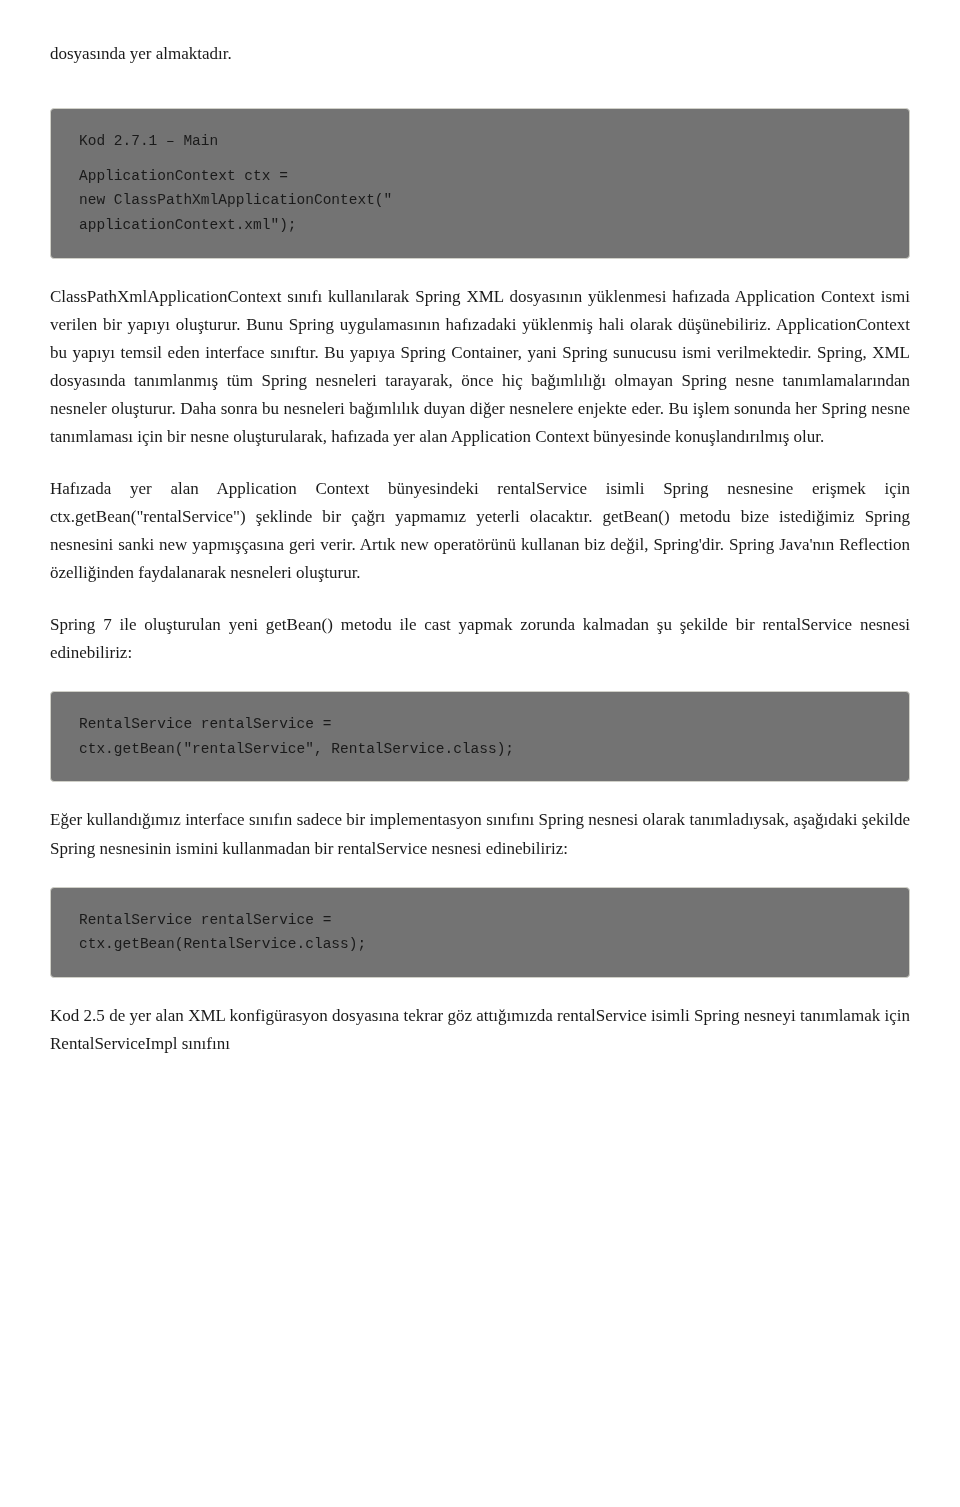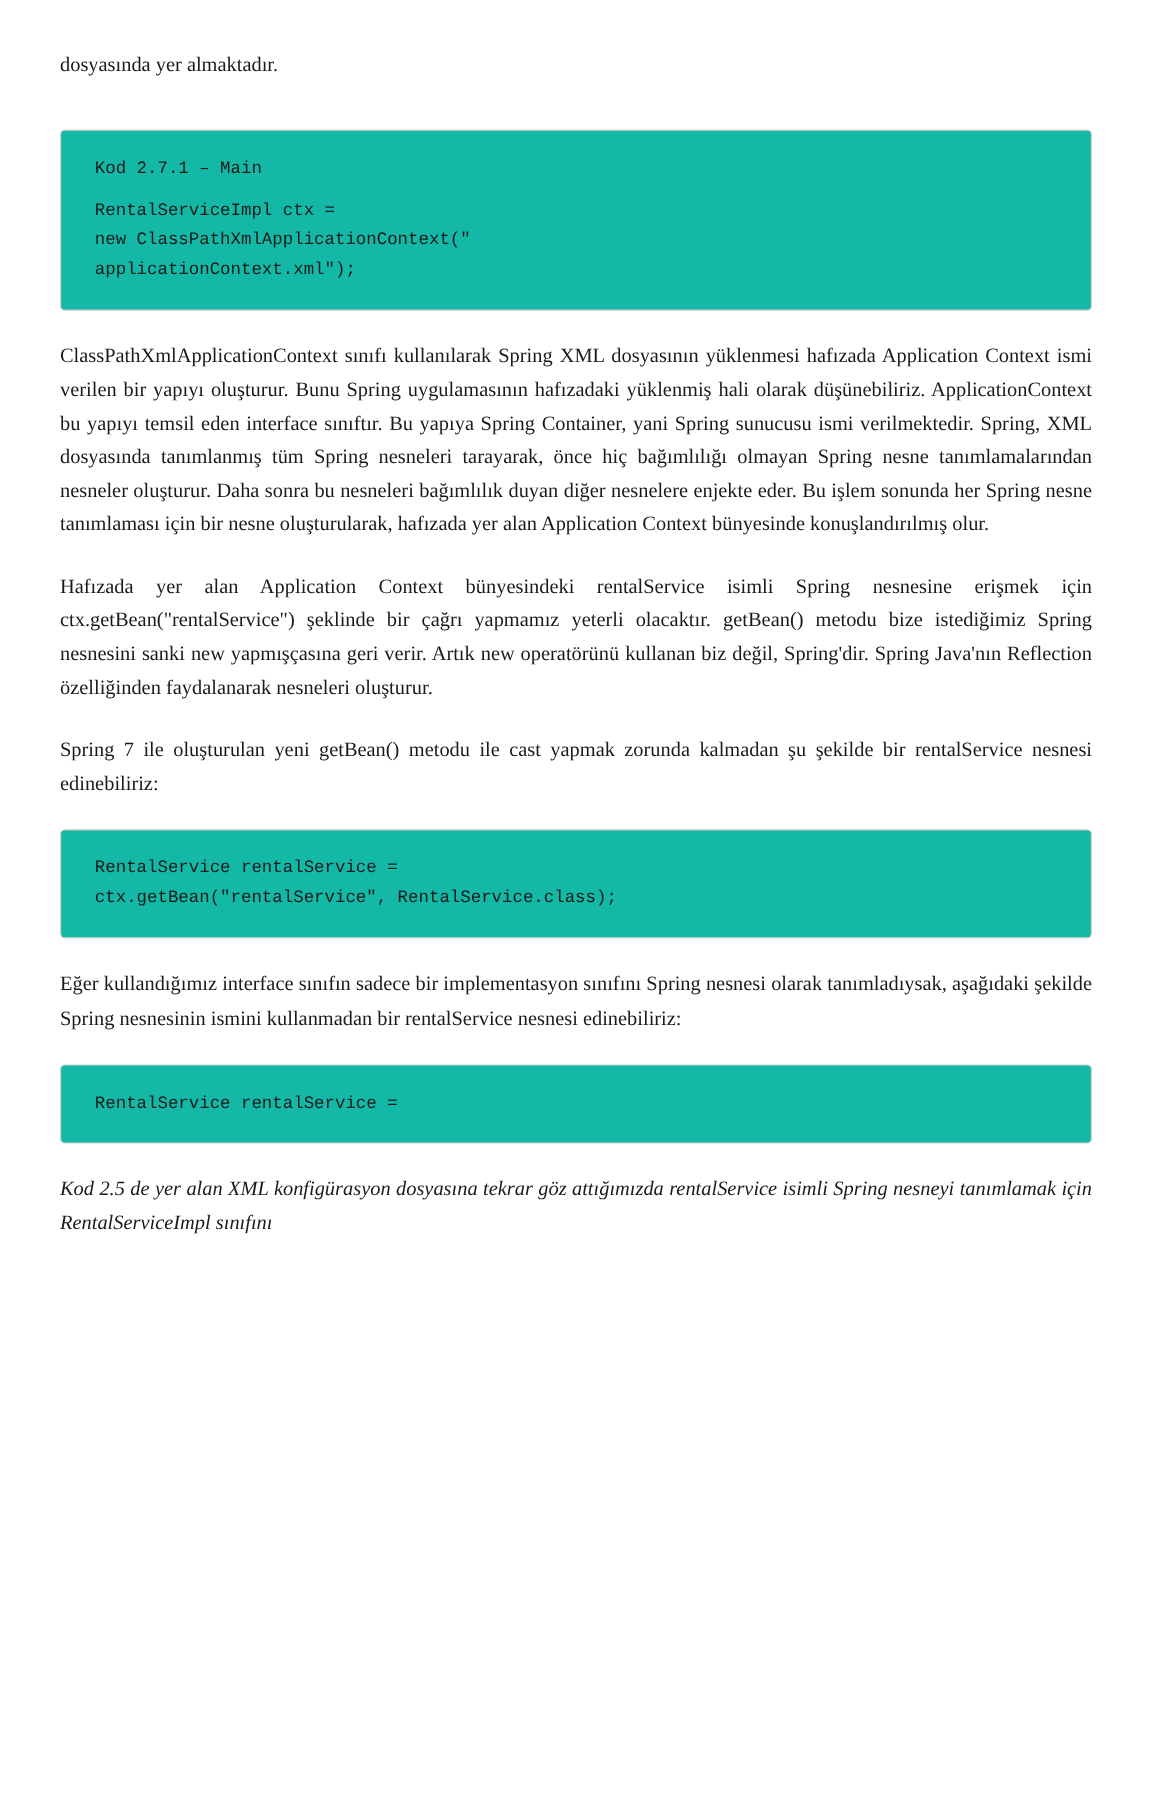--- a/index.html
+++ b/index.html
@@ -17,21 +17,21 @@
       padding: 40px 50px;
       max-width: 960px;
     }
 
     .intro-text {
       margin-bottom: 40px;
       text-align: justify;
     }
 
     .code-block {
-      background-color: #14b8a6;
+      background-color: #737373;
       border: 1px solid #d0d0c8;
       border-radius: 4px;
       padding: 20px 28px;
       margin-bottom: 24px;
       font-family: 'Courier New', Courier, monospace;
       font-size: 14.5px;
       line-height: 1.7;
       color: #1a1a1a;
     }
 
@@ -42,45 +42,45 @@
 
     .paragraph {
       margin-bottom: 24px;
       text-align: justify;
       margin-top: 21px;
     }
 
     .paragraph-last {
       margin-bottom: 0;
       text-align: justify;
-      font-style: italic;
     }
   </style>
 </head>
 <body>
 
 <p class="intro-text">dosyasında yer almaktadır.</p>
 
 <div class="code-block">
   <div class="code-title">Kod 2.7.1 – Main</div>
-  <div>RentalServiceImpl ctx =</div>
+  <div>ApplicationContext ctx =</div>
   <div>    new ClassPathXmlApplicationContext("</div>
   <div>                applicationContext.xml");</div>
 </div>
 
 <p class="paragraph">ClassPathXmlApplicationContext sınıfı kullanılarak Spring XML dosyasının yüklenmesi hafızada Application Context ismi verilen bir yapıyı oluşturur. Bunu Spring uygulamasının hafızadaki yüklenmiş hali olarak düşünebiliriz. ApplicationContext bu yapıyı temsil eden interface sınıftır. Bu yapıya Spring Container, yani Spring sunucusu ismi verilmektedir. Spring, XML dosyasında tanımlanmış tüm Spring nesneleri tarayarak, önce hiç bağımlılığı olmayan Spring nesne tanımlamalarından nesneler oluşturur. Daha sonra bu nesneleri bağımlılık duyan diğer nesnelere enjekte eder. Bu işlem sonunda her Spring nesne tanımlaması için bir nesne oluşturularak, hafızada yer alan Application Context bünyesinde konuşlandırılmış olur.</p>
 
 <p class="paragraph">Hafızada yer alan Application Context bünyesindeki rentalService isimli Spring nesnesine erişmek için ctx.getBean("rentalService") şeklinde bir çağrı yapmamız yeterli olacaktır. getBean() metodu bize istediğimiz Spring nesnesini sanki new yapmışçasına geri verir. Artık new operatörünü kullanan biz değil, Spring'dir. Spring Java'nın Reflection özelliğinden faydalanarak nesneleri oluşturur.</p>
 
 <p class="paragraph">Spring 7 ile oluşturulan yeni getBean() metodu ile cast yapmak zorunda kalmadan şu şekilde bir rentalService nesnesi edinebiliriz:</p>
 
 <div class="code-block">
   <div>RentalService rentalService =</div>
   <div>        ctx.getBean("rentalService", RentalService.class);</div>
 </div>
 
 <p class="paragraph">Eğer kullandığımız interface sınıfın sadece bir implementasyon sınıfını Spring nesnesi olarak tanımladıysak, aşağıdaki şekilde Spring nesnesinin ismini kullanmadan bir rentalService nesnesi edinebiliriz:</p>
 
 <div class="code-block">
   <div>RentalService rentalService =</div>
+  <div>        ctx.getBean(RentalService.class);</div>
 </div>
 
 <p class="paragraph-last">Kod 2.5 de yer alan XML konfigürasyon dosyasına tekrar göz attığımızda rentalService isimli Spring nesneyi tanımlamak için RentalServiceImpl sınıfını</p>
 
 </body></html>

